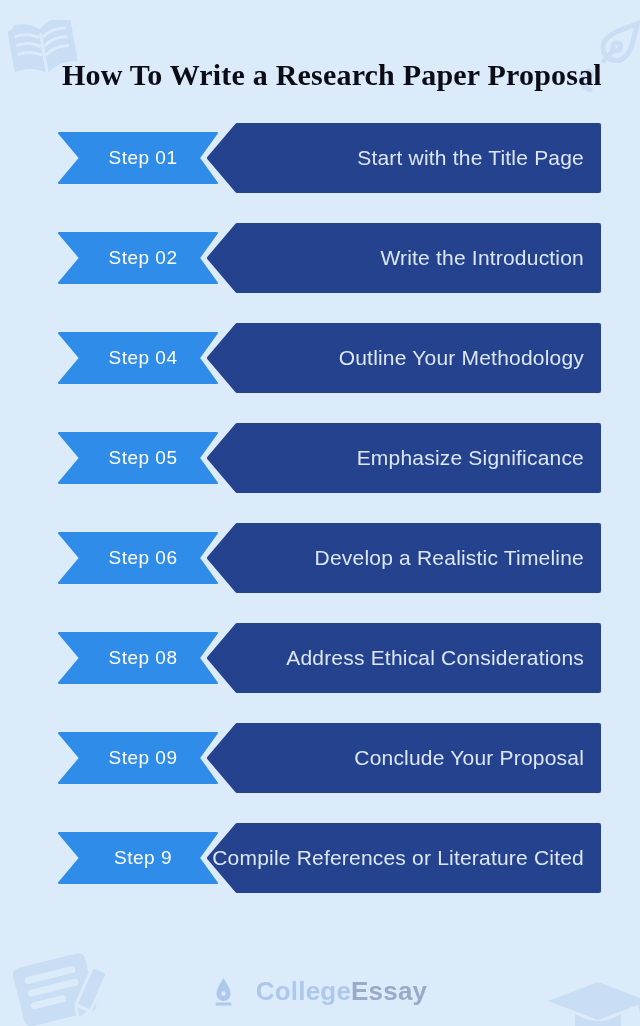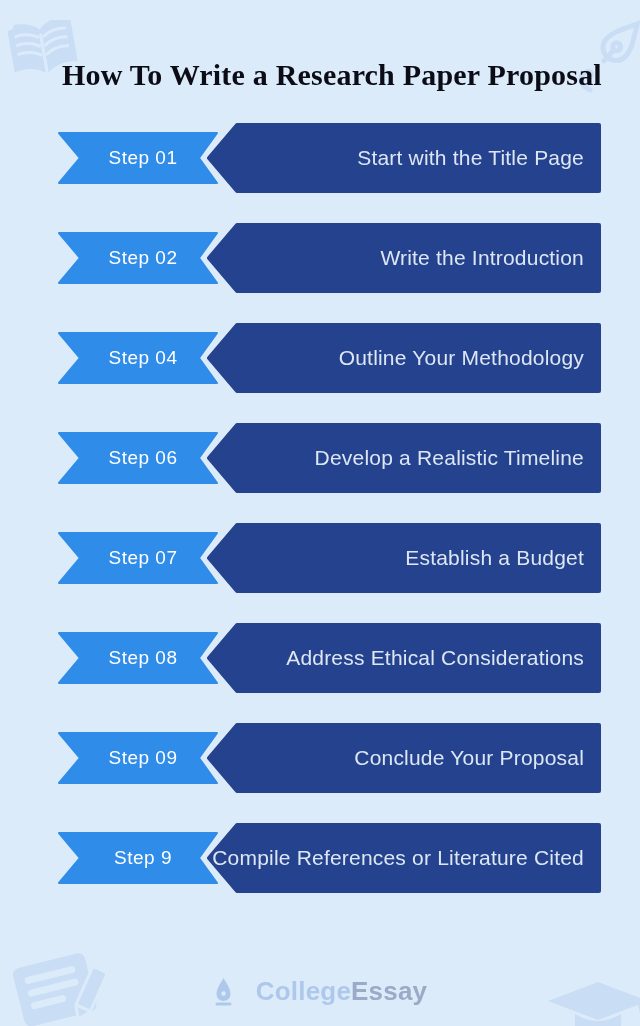--- a/index.html
+++ b/index.html
@@ -114,38 +114,38 @@
 
   <div class="row">
     <svg class="row-svg" viewBox="0 0 543 70">
       <polygon class="arrow" points="151,35 179,2 541,2 541,68 179,68"></polygon>
       <polygon class="ribbon" points="1,10 159,10 141,35 159,60 1,60 22,35"></polygon>
     </svg>
     <div class="step-label">Step 04</div>
     <div class="step-title">Outline Your Methodology</div>
   </div>
 
+  <div class="row">
+    <svg class="row-svg" viewBox="0 0 543 70">
+      <polygon class="arrow" points="151,35 179,2 541,2 541,68 179,68"></polygon>
+      <polygon class="ribbon" points="1,10 159,10 141,35 159,60 1,60 22,35"></polygon>
+    </svg>
+    <div class="step-label">Step 05</div>
+    <div class="step-title">Emphasize Significance</div>
+  </div>
 
   <div class="row">
     <svg class="row-svg" viewBox="0 0 543 70">
       <polygon class="arrow" points="151,35 179,2 541,2 541,68 179,68"></polygon>
       <polygon class="ribbon" points="1,10 159,10 141,35 159,60 1,60 22,35"></polygon>
     </svg>
     <div class="step-label">Step 06</div>
     <div class="step-title">Develop a Realistic Timeline</div>
   </div>
 
-  <div class="row">
-    <svg class="row-svg" viewBox="0 0 543 70">
-      <polygon class="arrow" points="151,35 179,2 541,2 541,68 179,68"></polygon>
-      <polygon class="ribbon" points="1,10 159,10 141,35 159,60 1,60 22,35"></polygon>
-    </svg>
-    <div class="step-label">Step 07</div>
-    <div class="step-title">Establish a Budget</div>
-  </div>
 
   <div class="row">
     <svg class="row-svg" viewBox="0 0 543 70">
       <polygon class="arrow" points="151,35 179,2 541,2 541,68 179,68"></polygon>
       <polygon class="ribbon" points="1,10 159,10 141,35 159,60 1,60 22,35"></polygon>
     </svg>
     <div class="step-label">Step 08</div>
     <div class="step-title">Address Ethical Considerations</div>
   </div>
 

